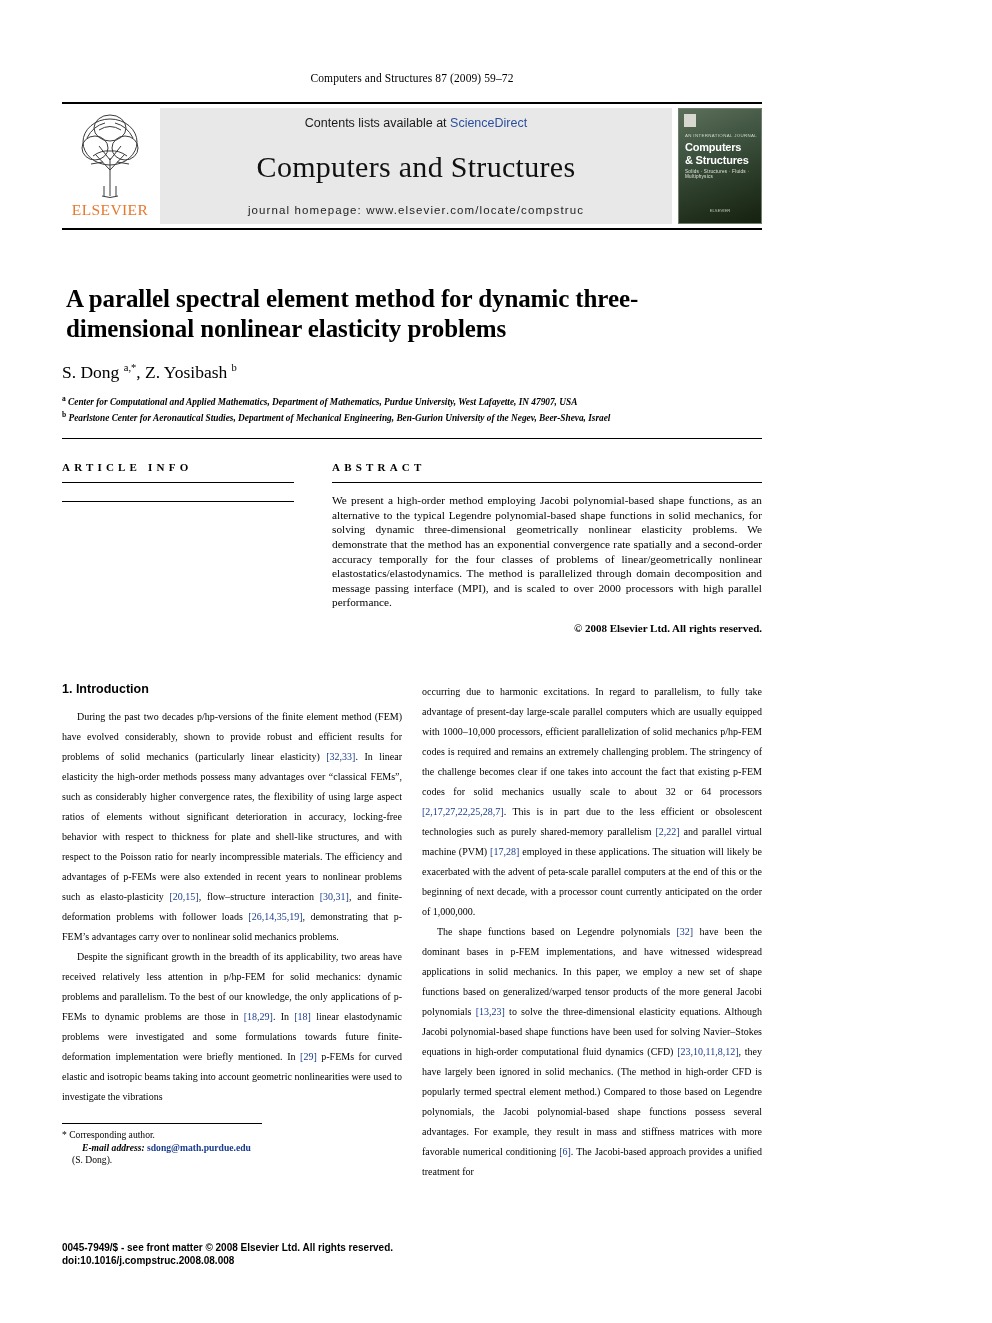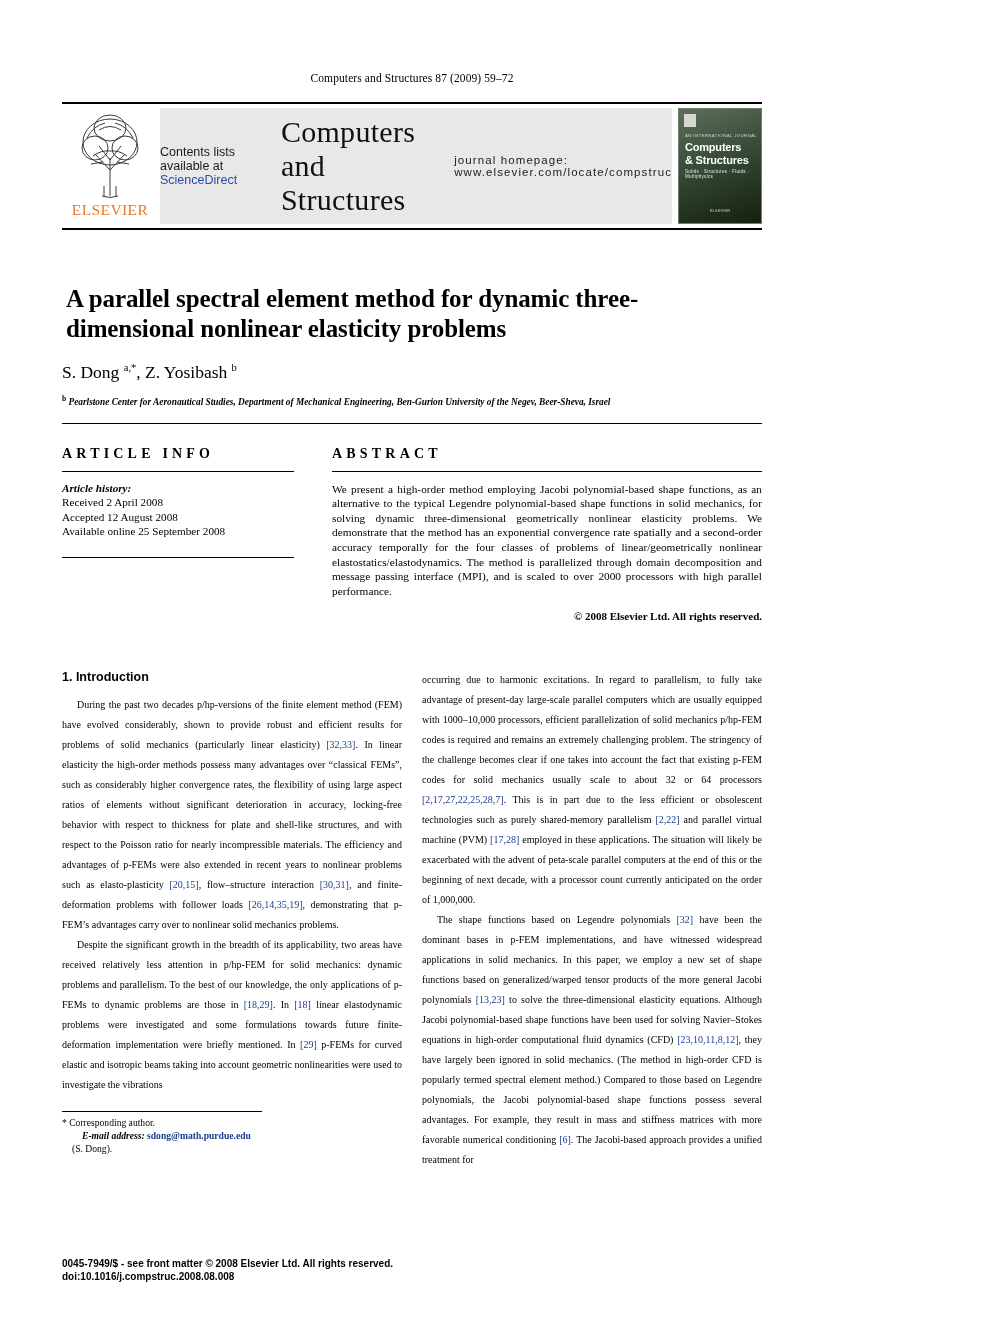--- a/index.html
+++ b/index.html
@@ -58,21 +58,21 @@
     font-family: "Liberation Serif", serif;
     font-size: 15.5px;
     letter-spacing: .4px;
     margin-top: 1px;
   }
   .masthead-center {
     flex: 1 1 auto;
     background: #e8e8e8;
     margin: 4px 0 4px 2px;
     display: flex;
-    flex-direction: row;
+    flex-direction: column;
     align-items: center;
     justify-content: space-between;
     padding: 8px 0 8px 0;
     box-sizing: border-box;
   }
   .contents-line {
     font-size: 12.5px;
     font-family: "Liberation Sans", sans-serif;
     color: #1a1a1a;
   }
@@ -178,21 +178,21 @@
   .info-abstract {
     display: flex;
     margin-top: 22px;
     gap: 38px;
   }
   .col-info { flex: 0 0 232px; }
   .col-abstract { flex: 1 1 auto; }
   .sec-head {
     font-family: "Liberation Serif", serif;
     font-weight: bold;
-    font-size: 14px;
+    font-size: 11px;
     letter-spacing: 4.2px;
     margin-bottom: 9px;
   }
   .hr-black { border-top: 1.6px solid #000; }
   .info-group { margin-top: 9px; font-size: 11.2px; line-height: 14.6px; }
   .info-label { font-style: italic; font-weight: bold; }
   .info-group.keywords { margin-top: 9px; }
   .kw-line { }
   .abs-body {
     margin-top: 10px;
@@ -245,21 +245,21 @@
     line-height: 12.6px;
   }
   .footnote .fn-line { padding-left: 10px; text-indent: -10px; }
   .footnote .em { font-style: italic; font-weight: bold; margin-left: 20px; }
   .mail { color: #1a3c8c; font-weight: bold; font-style: normal; }
 
   
   .page-footer {
     position: absolute;
     left: 62px;
-    bottom: 40px;
+    bottom: 56px;
     font-size: 10px;
     line-height: 13px;
     font-family: "Liberation Sans", sans-serif;
     font-weight: bold;
   }
 </style>
 </head>
 <body>
 
 <div class="page">
@@ -307,37 +307,32 @@
       <div class="cover-sub">Solids · Structures · Fluids · Multiphysics</div>
       <div class="cover-foot">ELSEVIER</div>
     </div>
 
   </div>
 
   <div class="title-block">
     <h1 class="paper-title">A parallel spectral element method for dynamic three-dimensional nonlinear elasticity problems</h1>
     <div class="authors">S. Dong <sup>a,*</sup>, Z. Yosibash <sup>b</sup></div>
     <div class="affiliations">
+      <div><sup>a</sup> <span>Center for Computational and Applied Mathematics, Department of Mathematics, Purdue University, West Lafayette, IN 47907, USA</span></div>
       <div><sup>b</sup> <span>Pearlstone Center for Aeronautical Studies, Department of Mechanical Engineering, Ben-Gurion University of the Negev, Beer-Sheva, Israel</span></div>
     </div>
   </div>
 
   <div class="rule-thin"></div>
 
   <div class="info-abstract">
 
     <div class="col-info">
       <div class="sec-head">ARTICLE INFO</div>
       <div class="hr-black"></div>
-      <div class="info-group">
-        <div class="info-label">Article history:</div>
-        <div>Received 2 April 2008</div>
-        <div>Accepted 12 August 2008</div>
-        <div>Available online 25 September 2008</div>
-      </div>
       <div class="hr-black" style="margin-top:18px"></div>
     </div>
 
     <div class="col-abstract">
       <div class="sec-head">ABSTRACT</div>
       <div class="hr-black"></div>
       <div class="abs-body">We present a high-order method employing Jacobi polynomial-based shape functions, as an alternative to the typical Legendre polynomial-based shape functions in solid mechanics, for solving dynamic three-dimensional geometrically nonlinear elasticity problems. We demonstrate that the method has an exponential convergence rate spatially and a second-order accuracy temporally for the four classes of problems of linear/geometrically nonlinear elastostatics/elastodynamics. The method is parallelized through domain decomposition and message passing interface (MPI), and is scaled to over 2000 processors with high parallel performance.</div>
       <div class="abs-copyright">© 2008 Elsevier Ltd. All rights reserved.</div>
     </div>
 

